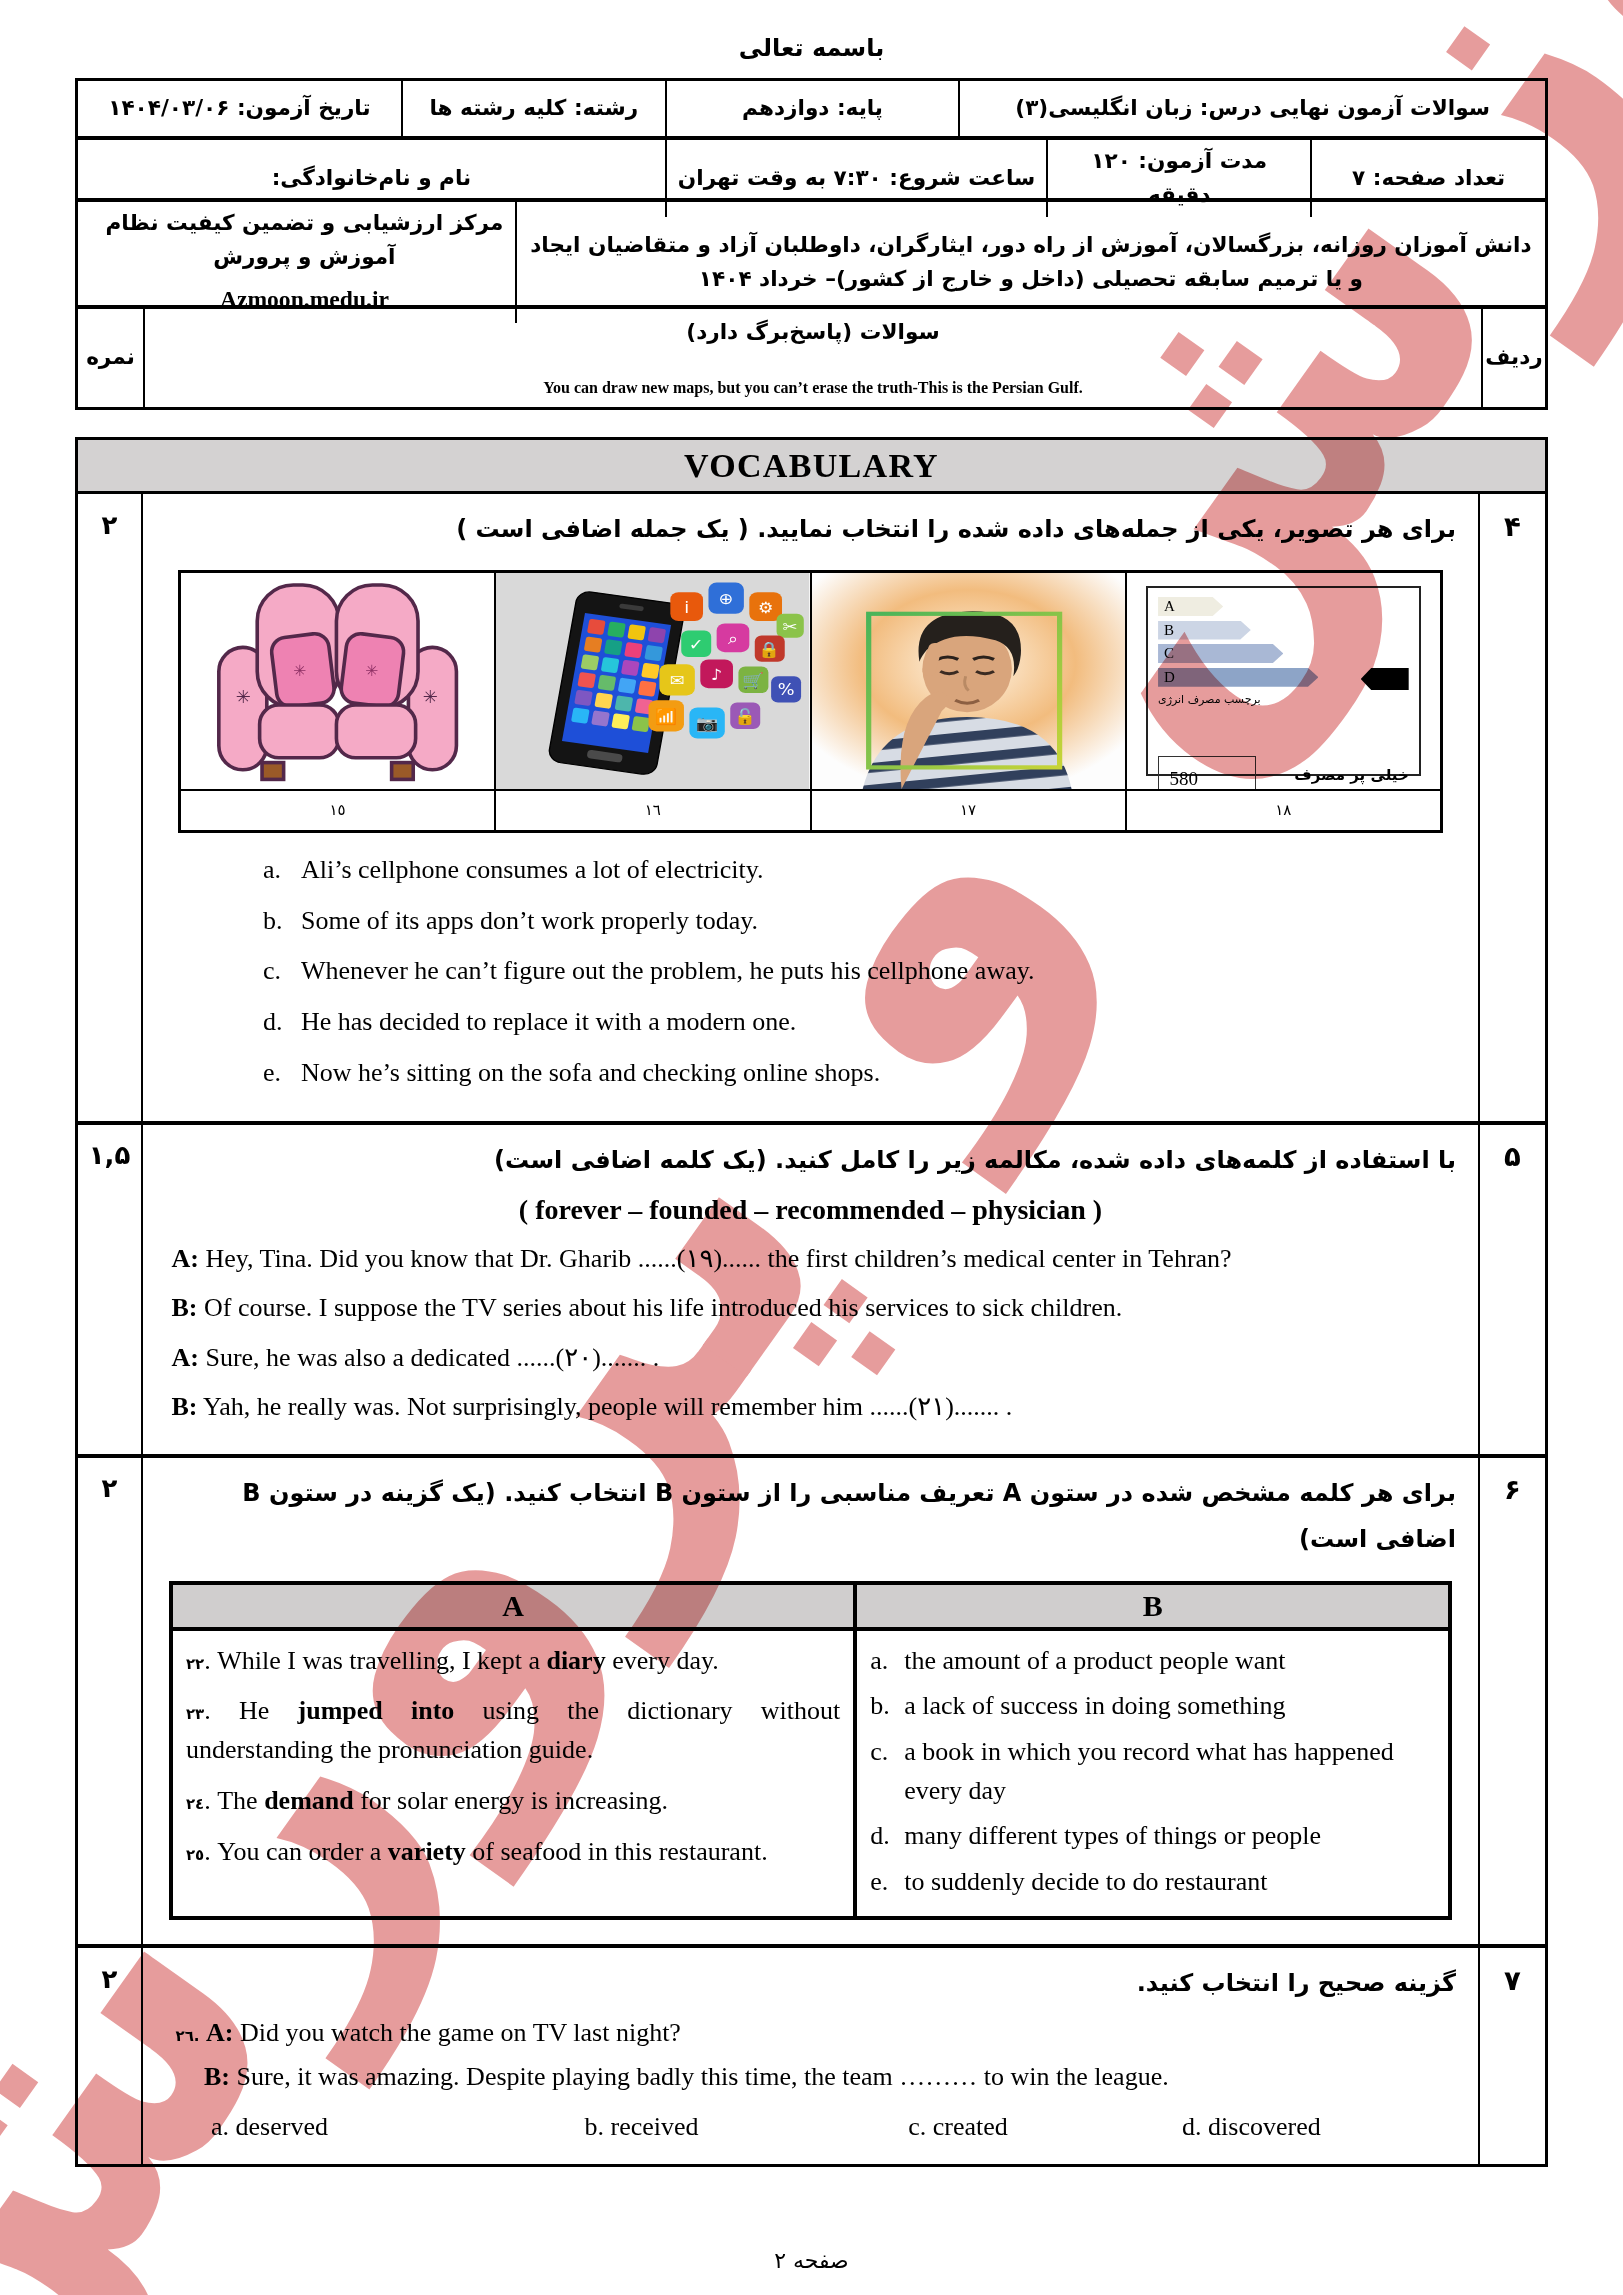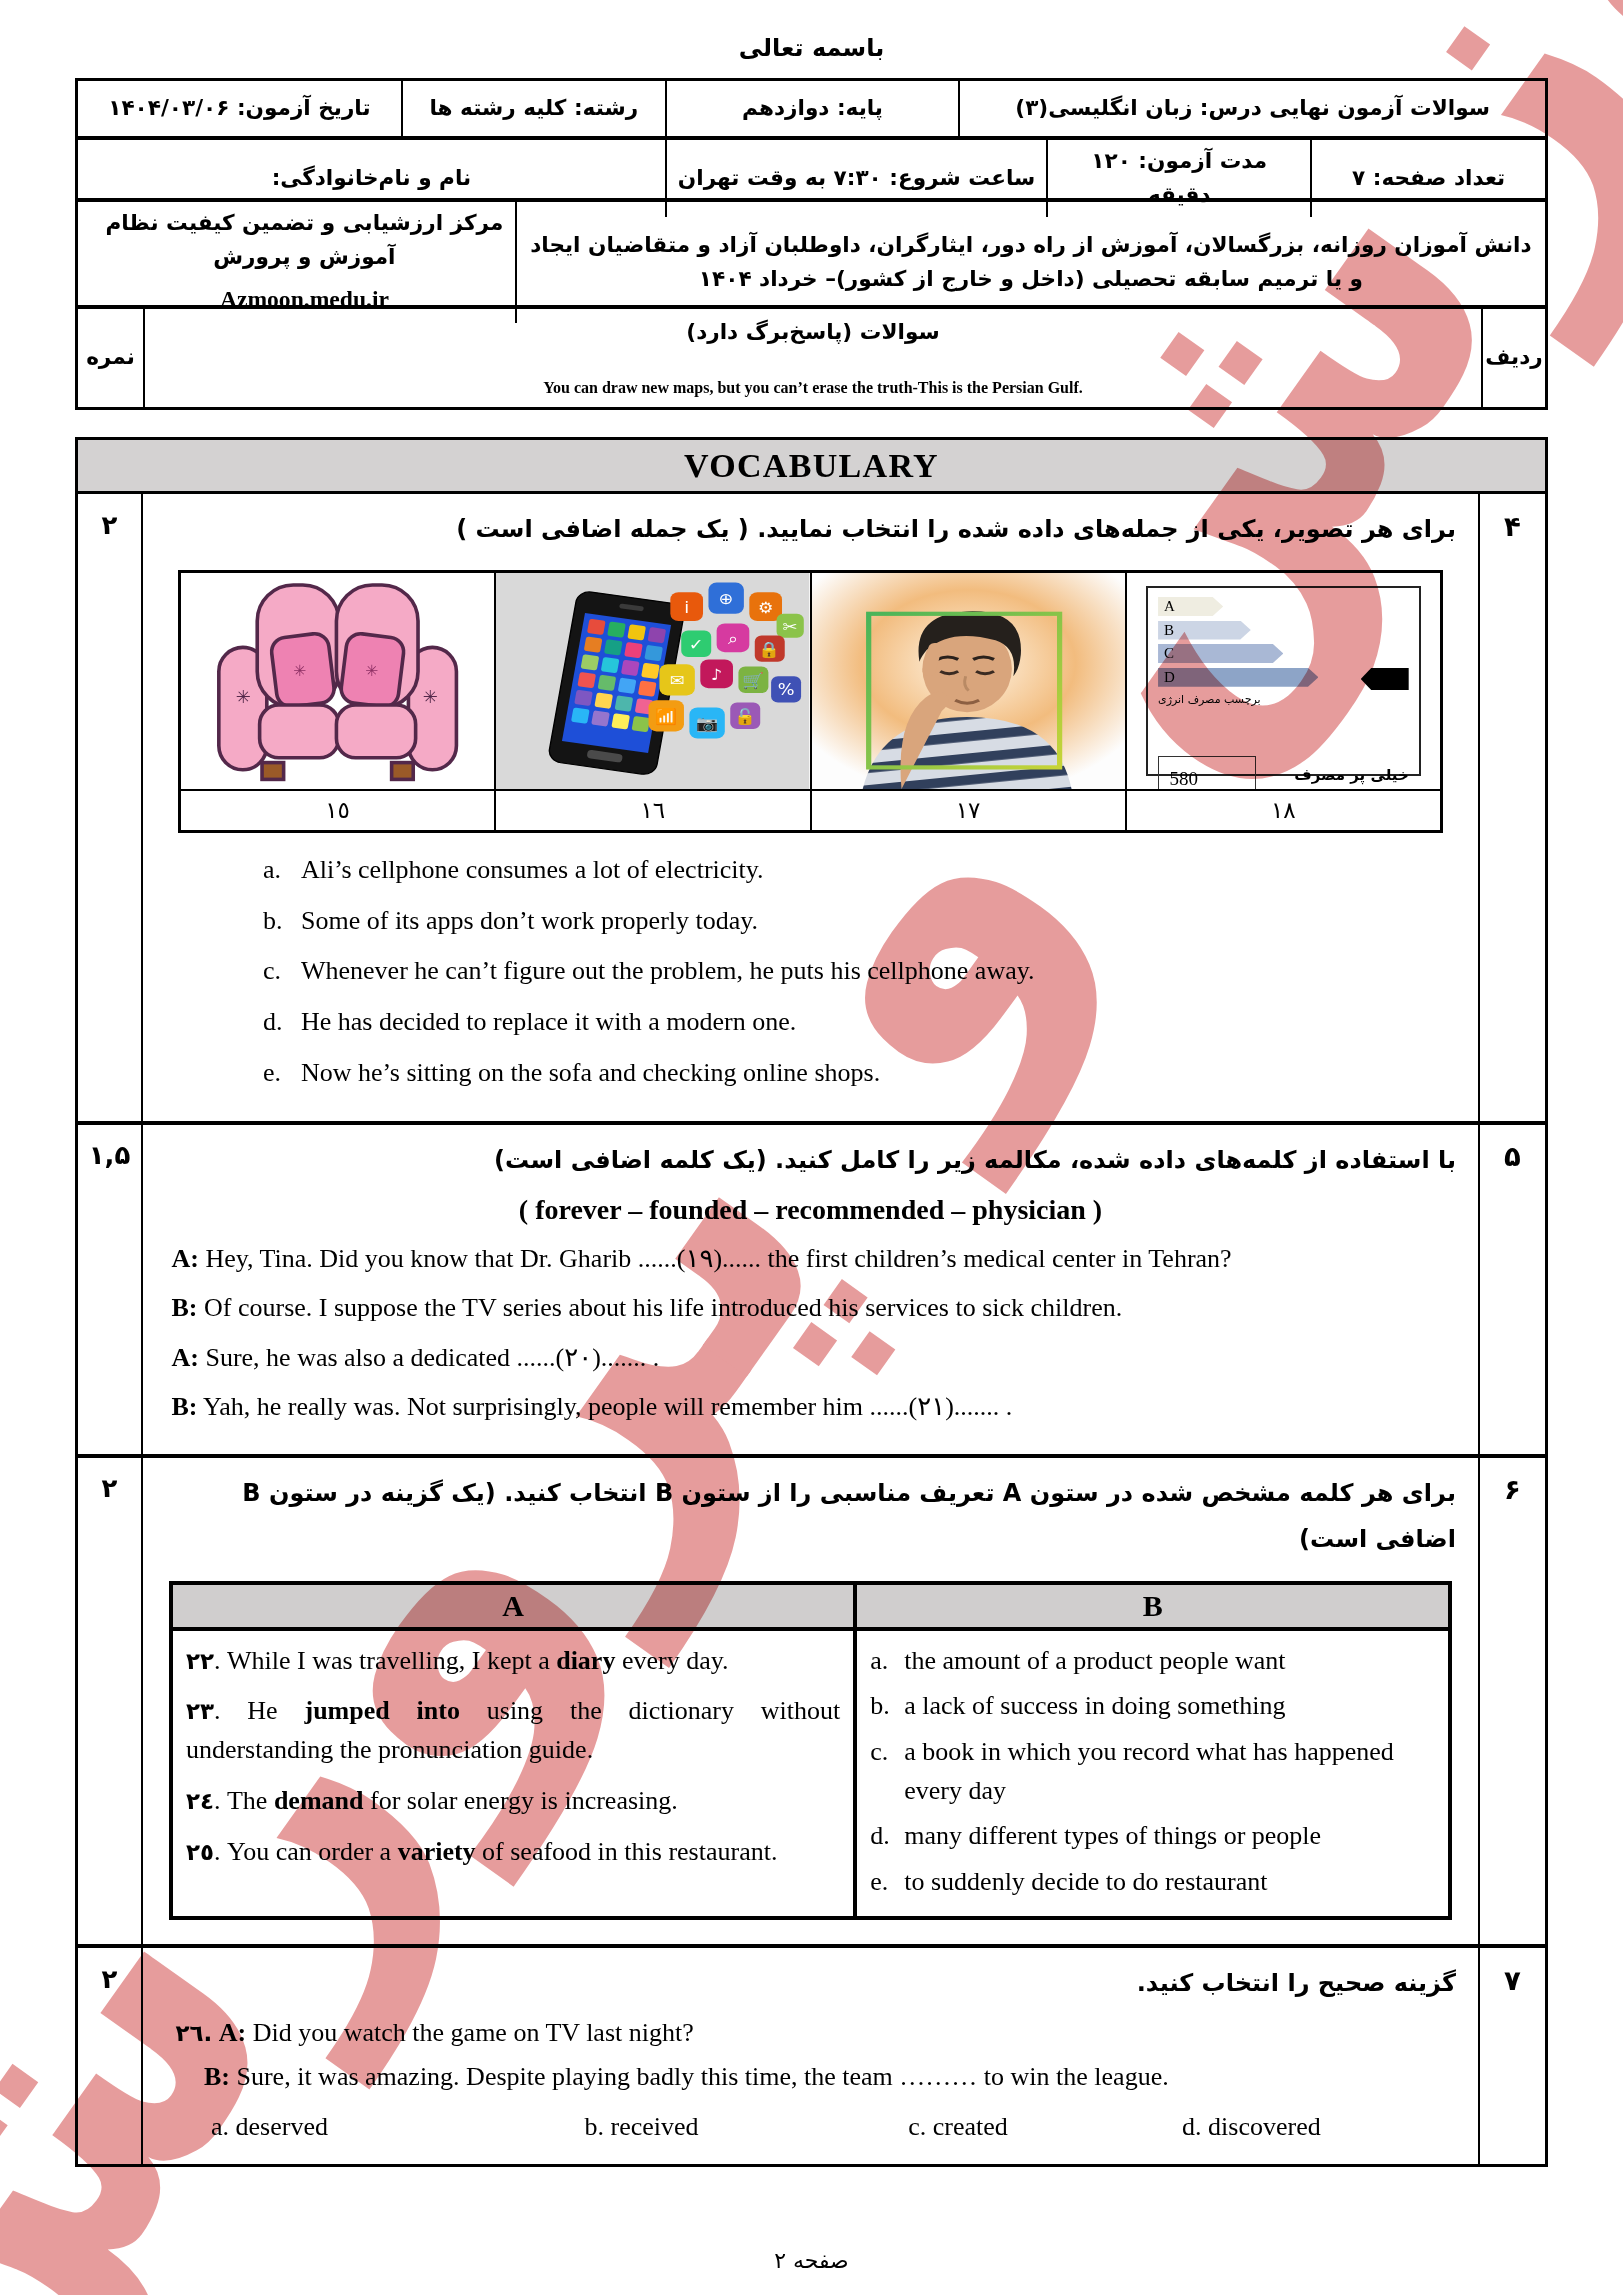--- a/index.html
+++ b/index.html
@@ -69,21 +69,21 @@
   
   .wordbank{text-align:center;font-family:"Liberation Serif",serif;font-weight:bold;font-size:28px;margin:10.5px 0 13px 0;direction:ltr;}
   .dline{margin:3.9px 0 9.2px 6.5px;}
   .dline b{font-weight:bold;}
   
   .ab{display:grid;grid-template-columns:53.5% 46.5%;border:2.6px solid #000;margin:18.3px 3.9px 6.5px 3.9px;}
   .ab-h{background:#d0cece;border:2px solid #000;height:42px;display:flex;align-items:center;justify-content:center;
         font-family:"Liberation Serif",serif;font-weight:bold;font-size:30px;}
   .ab-c{border:2px solid #000;padding:9.2px 13px;font-family:"Liberation Serif",serif;font-size:26px;line-height:1.5;}
   .a-item{margin-bottom:11.8px;text-align:justify;}
-  .ar-num{font-family:"DejaVu Sans",sans-serif;font-weight:bold;font-size:23px;}
+  .ar-num{font-family:"DejaVu Sans",sans-serif;font-weight:bold;font-size:15px;}
   .b-item{display:flex;margin-bottom:6.5px;}
   .b-item .ltr{width:34px;flex:0 0 34px;}
   
   .q7line{margin:6.5px 0 3.9px 10.5px;}
   .q7line2{margin:0 0 6.5px 39px;}
   .opts{display:grid;grid-template-columns:30% 26% 22% 22%;margin:9.2px 0 0 46px;}
   
   .footer{position:absolute;bottom:22px;left:0;right:0;text-align:center;font-size:22px;direction:rtl;}
 </style>
 </head>

